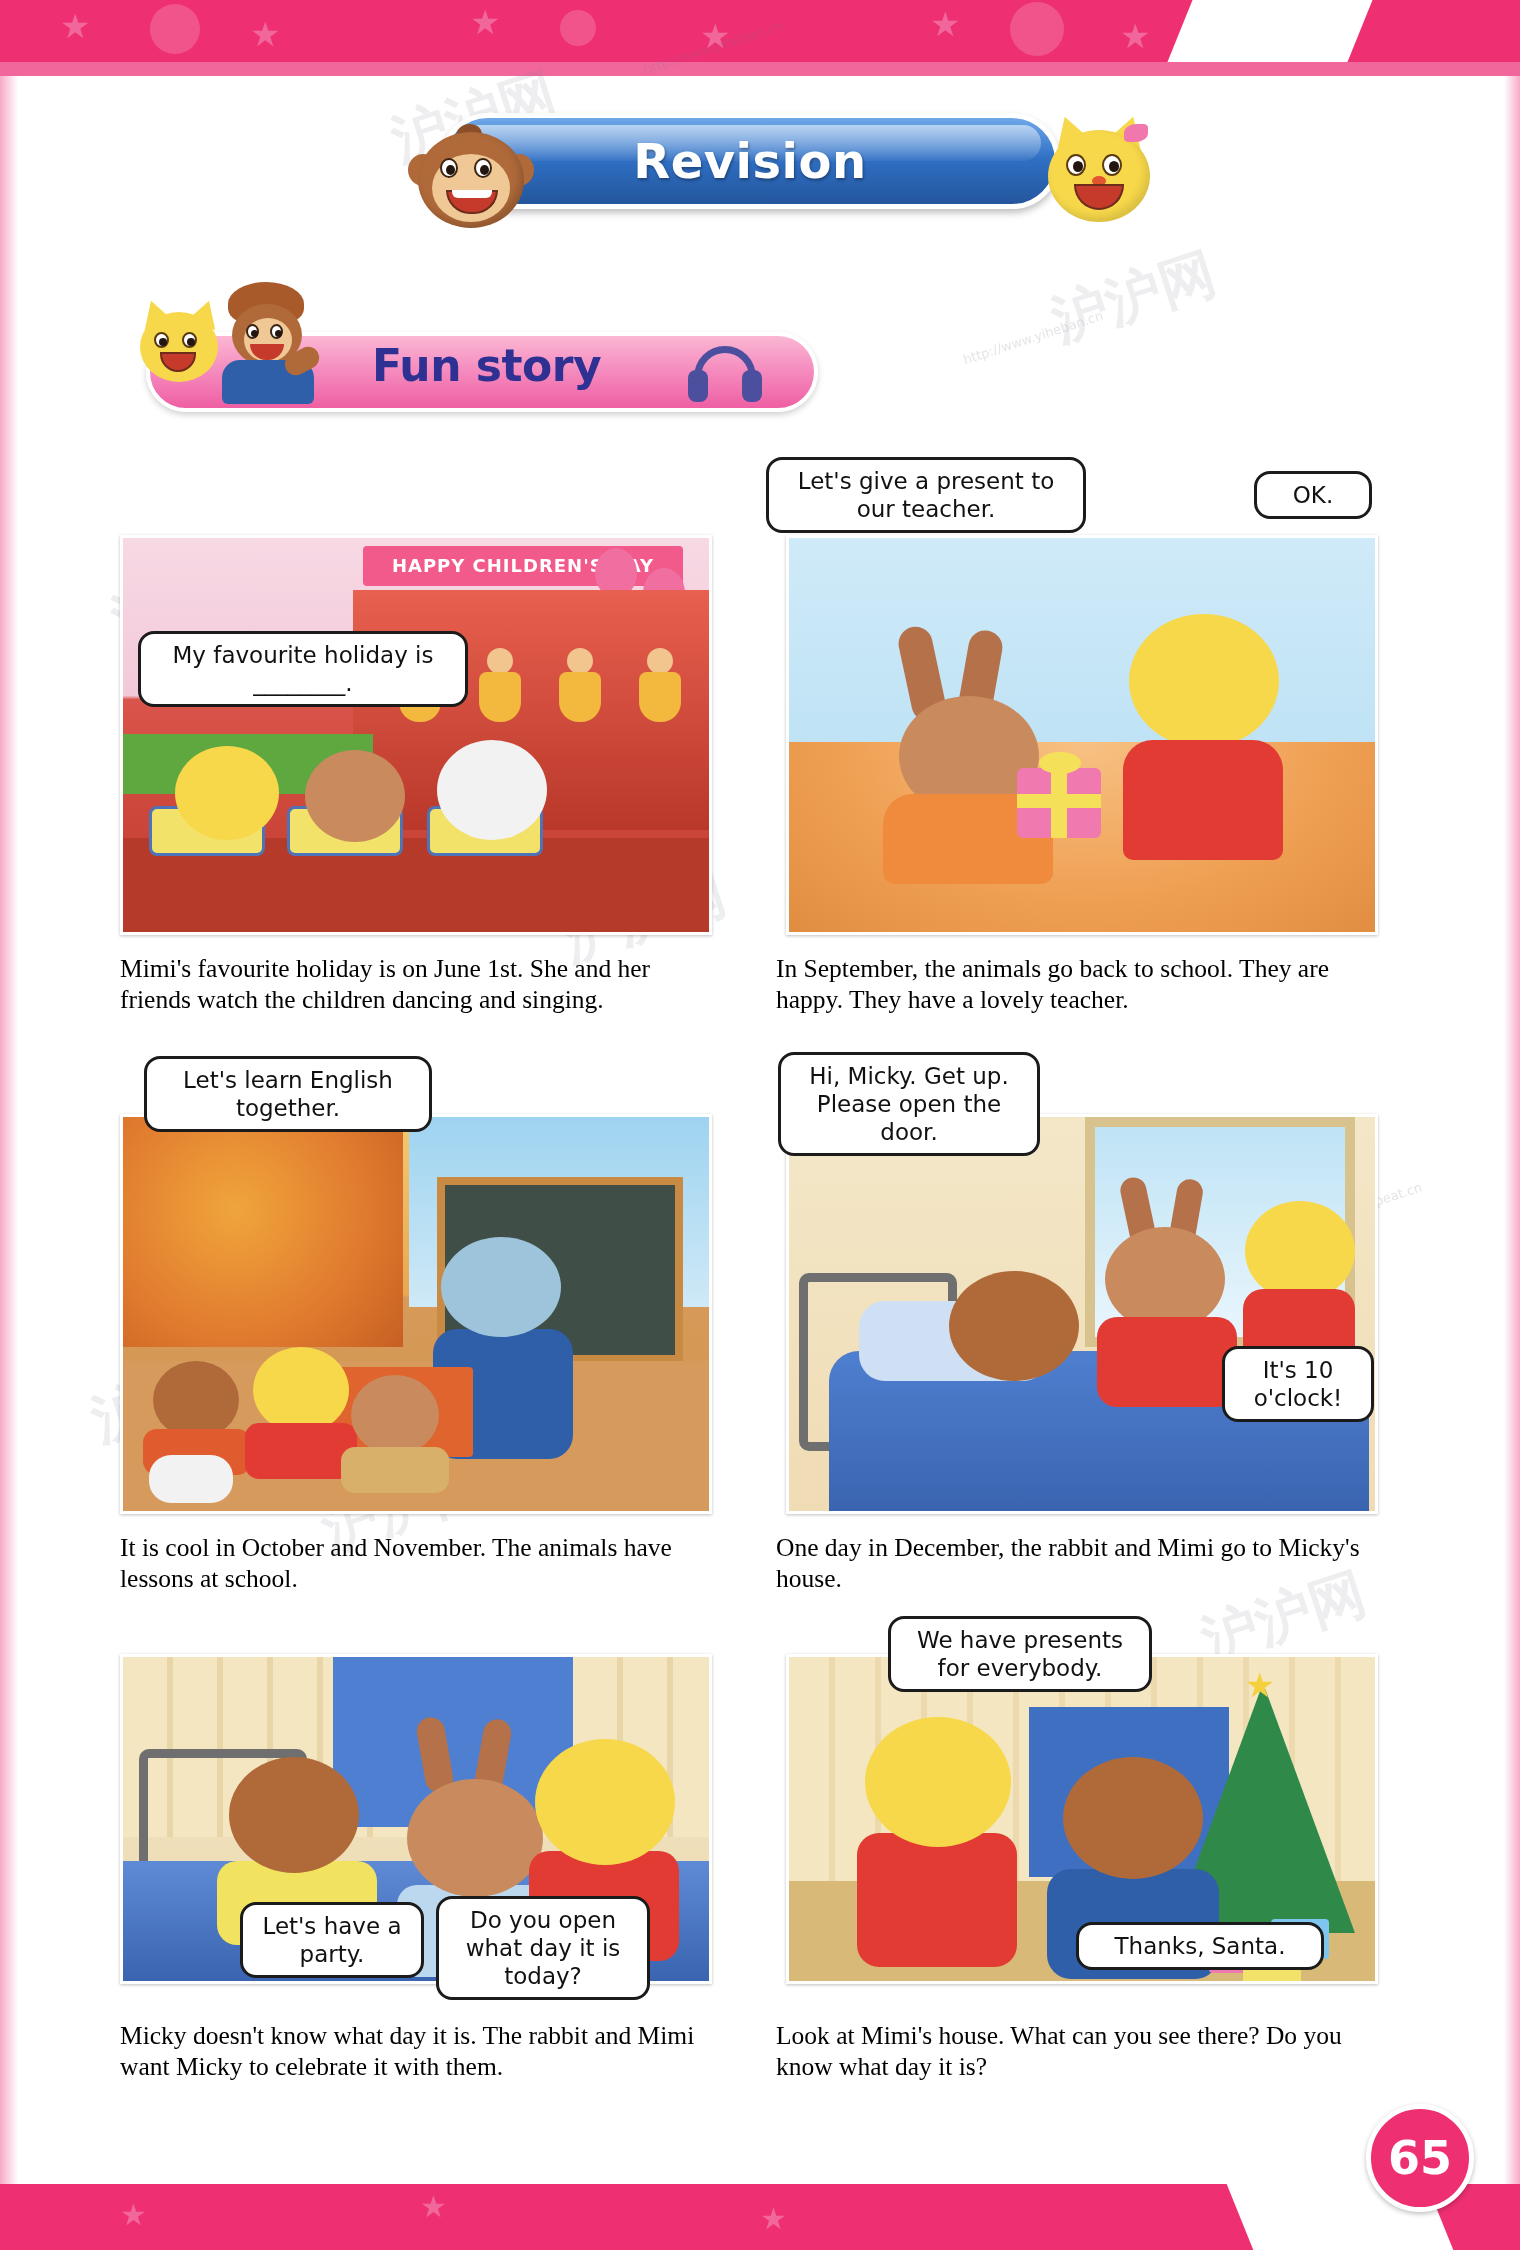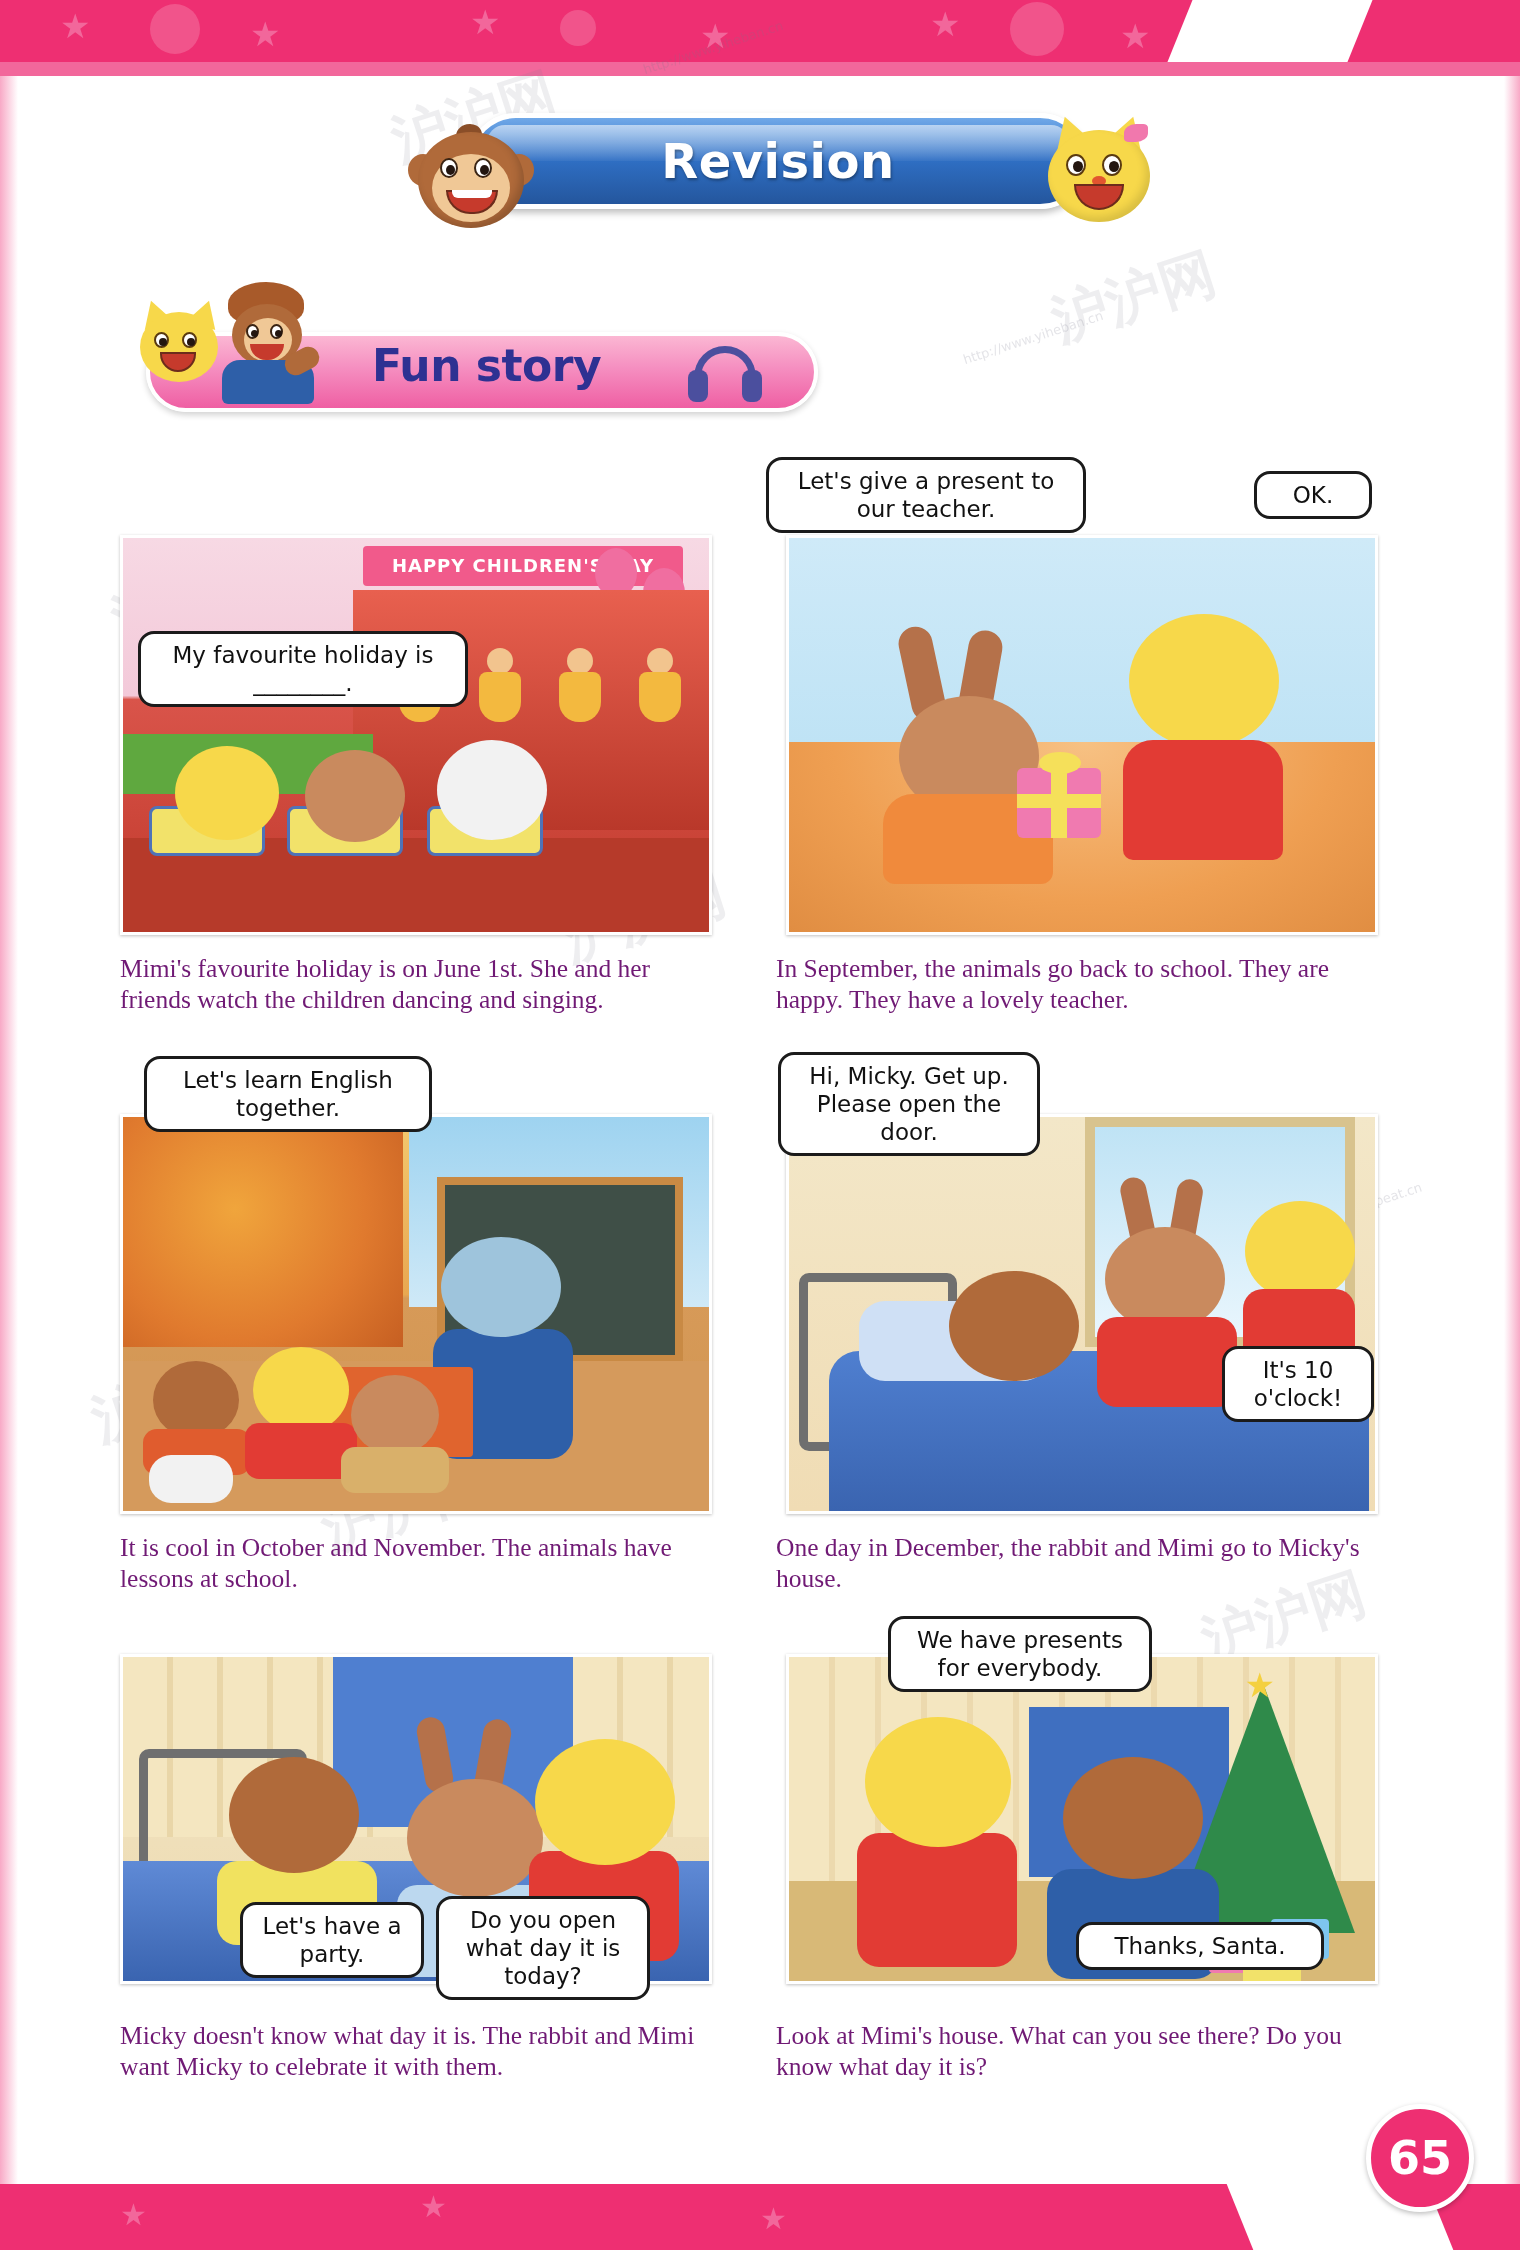--- a/index.html
+++ b/index.html
@@ -104,21 +104,21 @@
     pointer-events: none;
     white-space: nowrap;
     font-weight: bold;
   }
   .wm.big { font-size: 56px; }
   .wm.url { font-size: 13px; font-weight: normal; color: rgba(120,120,140,0.20); }
 
   
   .revision-banner {
     position: absolute;
-    left: 468px; top: 113px;
+    left: 440px; top: 113px;
     width: 620px; height: 96px;
     border-radius: 48px;
     background: linear-gradient(180deg,#6fa8e8 0%, #2f6fc4 48%, #24569d 100%);
     border: 5px solid #ffffff;
     box-shadow: 0 4px 7px rgba(0,0,0,0.25);
     box-sizing: border-box;
     text-align: right;
   }
   .revision-banner .gloss {
     position: absolute;
@@ -245,21 +245,21 @@
     border: 3px solid #ffffff;
     box-sizing: border-box;
     overflow: hidden;
     box-shadow: 0 1px 3px rgba(0,0,0,0.25);
   }
   .caption {
     position: absolute;
     font-family: "Liberation Serif", serif;
     font-size: 25.5px;
     line-height: 31px;
-    color: #701a75;
+    color: #000000;
   }
 
   
   .bubble-sp {
     position: absolute;
     background: #ffffff;
     border: 3px solid #1b1b1b;
     border-radius: 16px;
     font-family: "DejaVu Sans", sans-serif;
     font-size: 23px;

